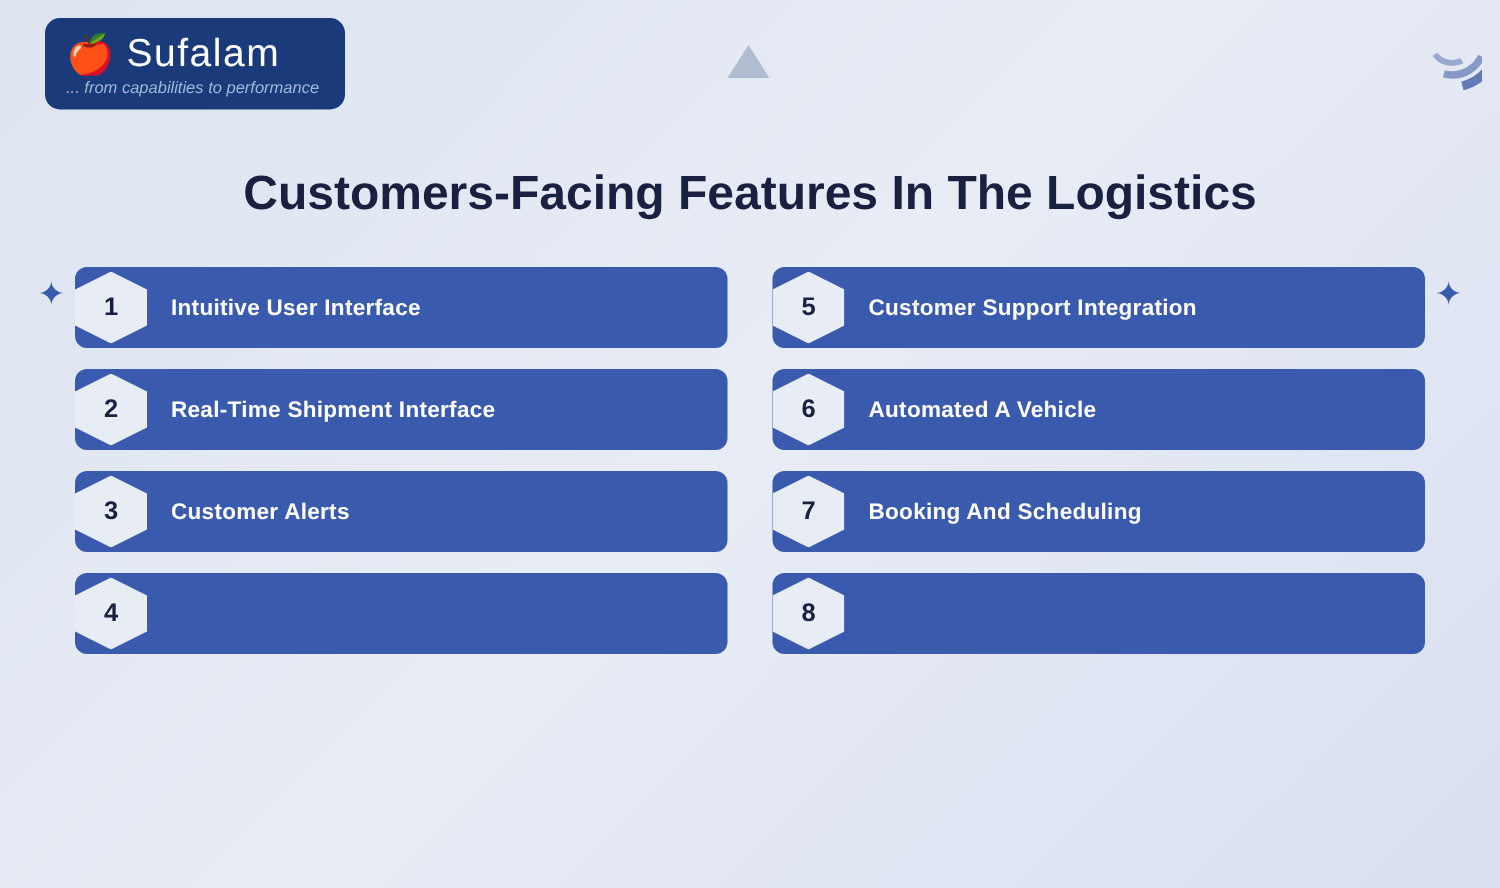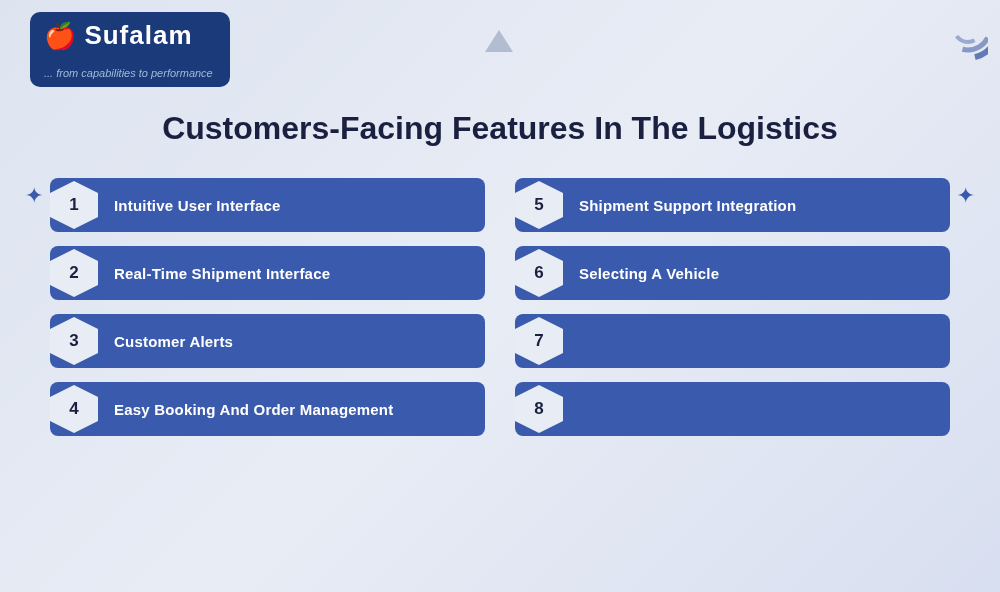--- a/index.html
+++ b/index.html
@@ -70,28 +70,28 @@
     }
 
     .logo-icon {
       font-size: 26px;
       line-height: 1;
     }
 
     .logo-text {
       color: white;
       font-size: 26px;
-      font-weight: bold;
+      font-weight: normal;
       letter-spacing: 1px;
     }
 
     .logo-subtitle {
       color: #a0b8d8;
       font-size: 11px;
-      margin-top: 16px;
+      margin-top: 2px;
       font-style: italic;
     }
 
     
     .main-title {
       text-align: center;
       padding-top: 108px;
       padding-bottom: 12px;
     }
 
@@ -189,49 +189,49 @@
 <div class="feature-item">
       <div class="feature-badge">
         <span class="feature-badge-num">1</span>
       </div>
       <span class="feature-label">Intuitive User Interface</span>
     </div>
     <div class="feature-item">
       <div class="feature-badge">
         <span class="feature-badge-num">5</span>
       </div>
-      <span class="feature-label">Shipment Support Integration</span>
+      <span class="feature-label">Customer Support Integration</span>
     </div>
     <div class="feature-item">
       <div class="feature-badge">
         <span class="feature-badge-num">2</span>
       </div>
       <span class="feature-label">Real-Time Shipment Interface</span>
     </div>
     <div class="feature-item">
       <div class="feature-badge">
         <span class="feature-badge-num">6</span>
       </div>
-      <span class="feature-label">Selecting A Vehicle</span>
+      <span class="feature-label">Automated A Vehicle</span>
     </div>
     <div class="feature-item">
       <div class="feature-badge">
         <span class="feature-badge-num">3</span>
       </div>
       <span class="feature-label">Customer Alerts</span>
     </div>
     <div class="feature-item">
       <div class="feature-badge">
         <span class="feature-badge-num">7</span>
       </div>
+      <span class="feature-label">Booking And Scheduling</span>
     </div>
     <div class="feature-item">
       <div class="feature-badge">
         <span class="feature-badge-num">4</span>
       </div>
-      <span class="feature-label">Easy Booking And Order Management</span>
     </div>
     <div class="feature-item">
       <div class="feature-badge">
         <span class="feature-badge-num">8</span>
       </div>
     </div>
   </div>
 
 </body></html>

